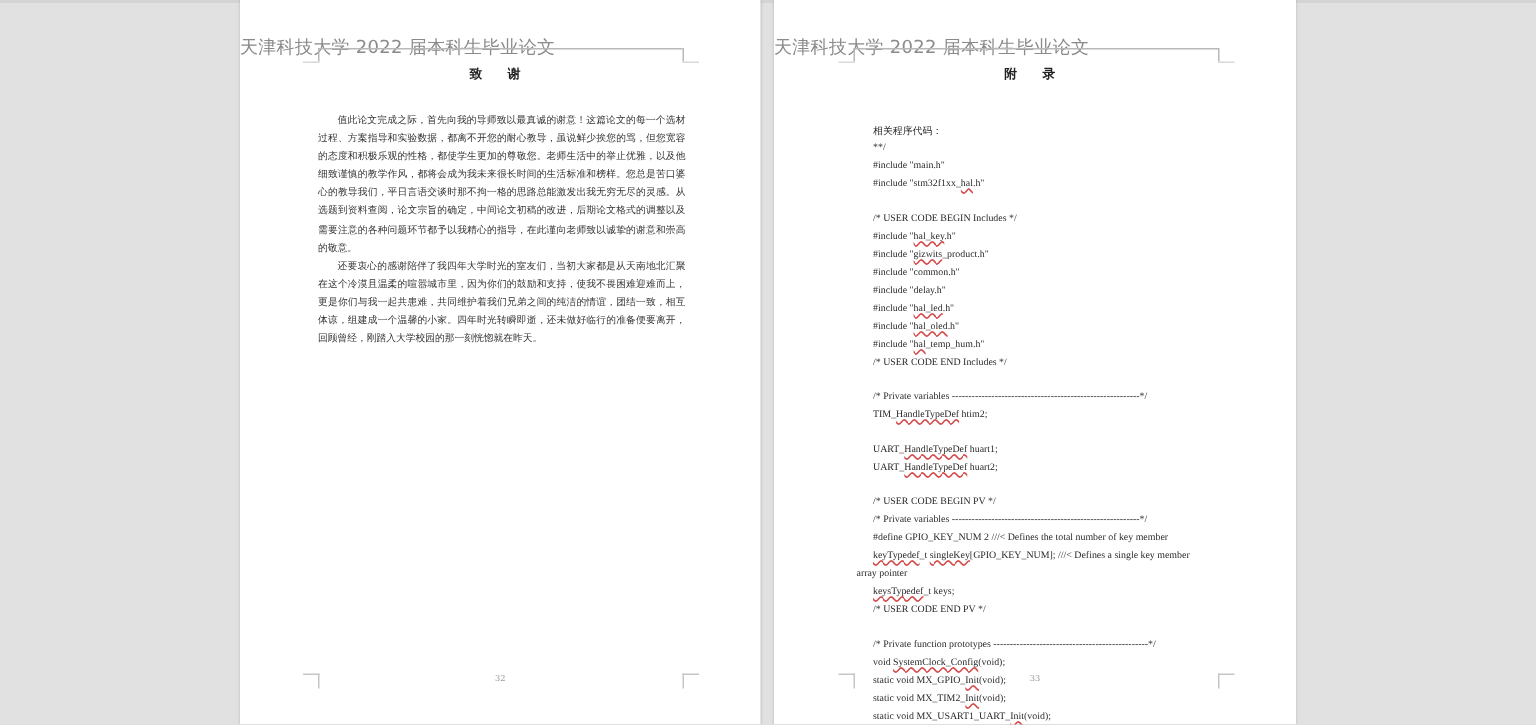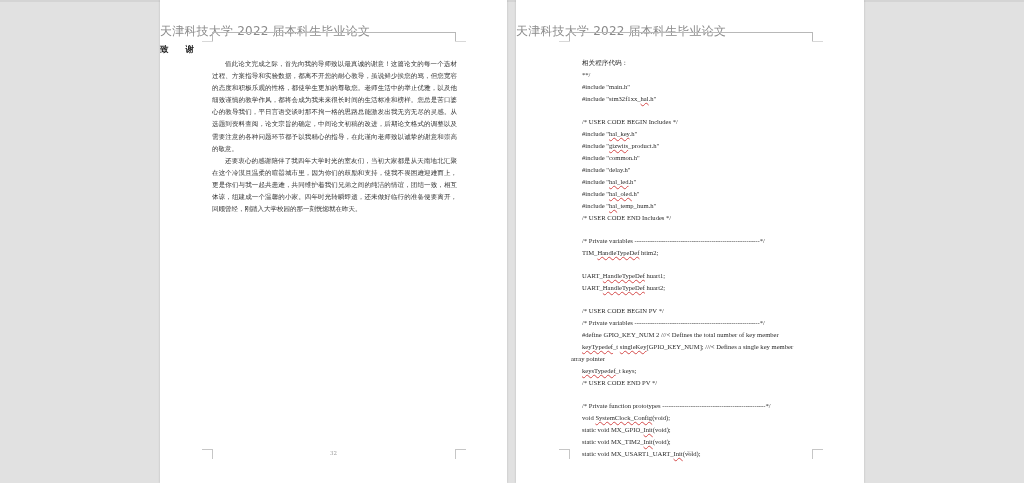--- a/index.html
+++ b/index.html
@@ -23,39 +23,39 @@
 
   .foot-corner { position: absolute; top: 449px; width: 11px; height: 10px; }
   .foot-corner.l { border-top: 1px solid #c6c6c6; border-right: 1px solid #c6c6c6; }
   .foot-corner.r { border-top: 1px solid #c6c6c6; border-left: 1px solid #c6c6c6; }
   .page-num {
     position: absolute; top: 450px; left: 0; width: 100%; text-align: center;
     font-size: 5.5px; color: #9a9a9a; font-family: "DejaVu Serif", serif;
   }
 
   .title {
-    position: absolute; top: 44px; left: 0; width: 100%; 
+    position: absolute; top: 44px; left: 0; width: 100%; text-align: center;
     font-family: "DejaVu Sans", sans-serif; font-size: 8.5px; font-weight: bold; color: #222;
     letter-spacing: 7px;
   }
 
   
   .ack {
-    position: absolute; left: 212px; top: 58px; width: 245px;
+    position: absolute; left: 212px; top: 74px; width: 245px;
     font-family: "DejaVu Sans", sans-serif; font-size: 6.5px; line-height: 12.1px; color: #333;
     text-align: justify;
   }
   .ack p { text-indent: 13px; }
 
   
   .code {
     position: absolute; left: 0; top: 58px; width: 100%;
     font-family: "Liberation Serif", serif; font-size: 6.6px; color: #2a2a2a;
   }
-  .code .ln { position: absolute; white-space: nowrap; }
+  .code .ln { position: absolute; white-space: nowrap; margin-top: 24px; }
   .code .ln.cn { font-family: "DejaVu Sans", sans-serif; font-size: 6.6px; }
   .sq { text-decoration: underline wavy #d44a4a; text-decoration-thickness: 0.6px; text-underline-offset: 1.2px; }
 </style>
 </head>
 <body>
 
 <div class="topshade"></div>
 
 <div class="page" id="page1">
   <div class="hdr-text">天津科技大学 2022 届本科生毕业论文</div>
@@ -78,20 +78,21 @@
 </div>
 
 <div class="page" id="page2">
   <div class="hdr-text">天津科技大学 2022 届本科生毕业论文</div>
   <div class="hdr-line" style="left:53px;width:243px;"></div>
   <div class="hdr-vert" style="left:53px;"></div>
   <div class="hdr-vert" style="left:296px;"></div>
   <div class="hdr-stub" style="left:43px;"></div>
   <div class="hdr-stub" style="left:296px;"></div>
 
+  <div class="title">附 录</div>
 
   <div class="code">
     <div class="ln cn" style="left:66px;top:1px;">相关程序代码：</div>
     <div class="ln" style="left:66px;top:13px;">**/</div>
     <div class="ln" style="left:66px;top:25px;">#include "main.h"</div>
     <div class="ln" style="left:66px;top:37px;">#include "stm32f1xx_<span class="sq">hal</span>.h"</div>
 
     <div class="ln" style="left:66px;top:60px;">/* USER CODE BEGIN Includes */</div>
     <div class="ln" style="left:66px;top:72px;">#include "<span class="sq">hal_key</span>.h"</div>
     <div class="ln" style="left:66px;top:84px;">#include "<span class="sq">gizwits</span>_product.h"</div>

